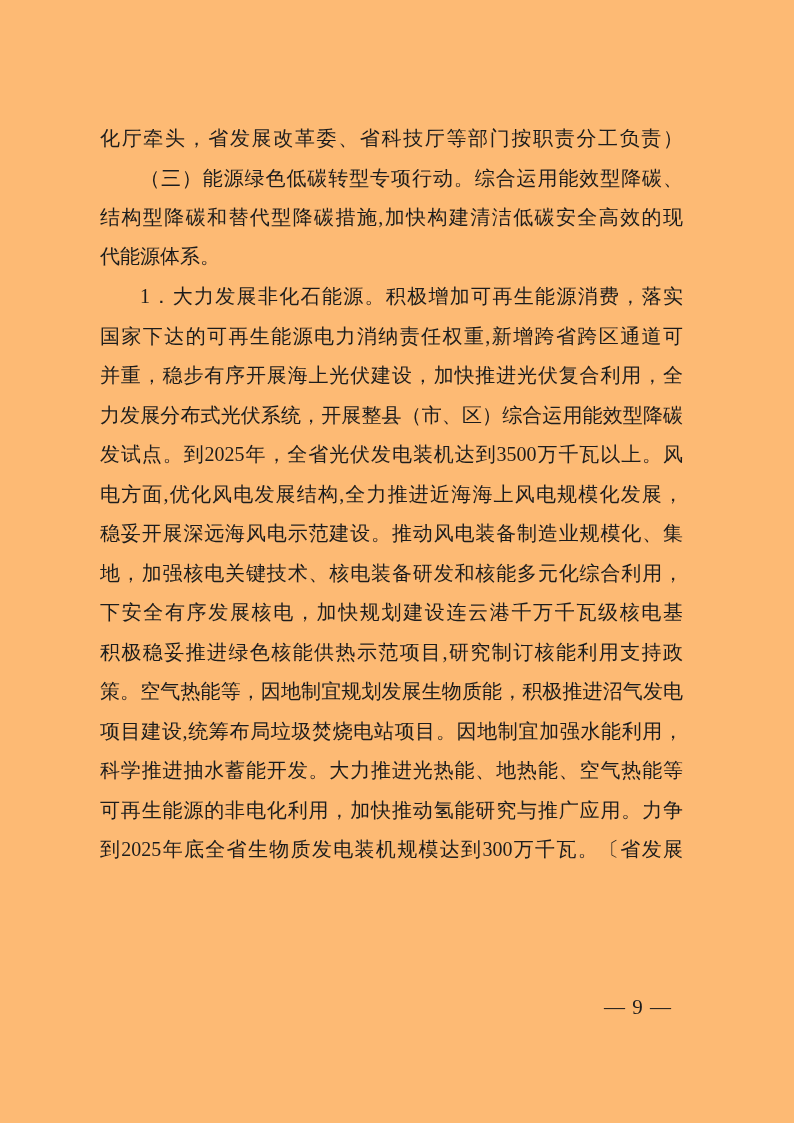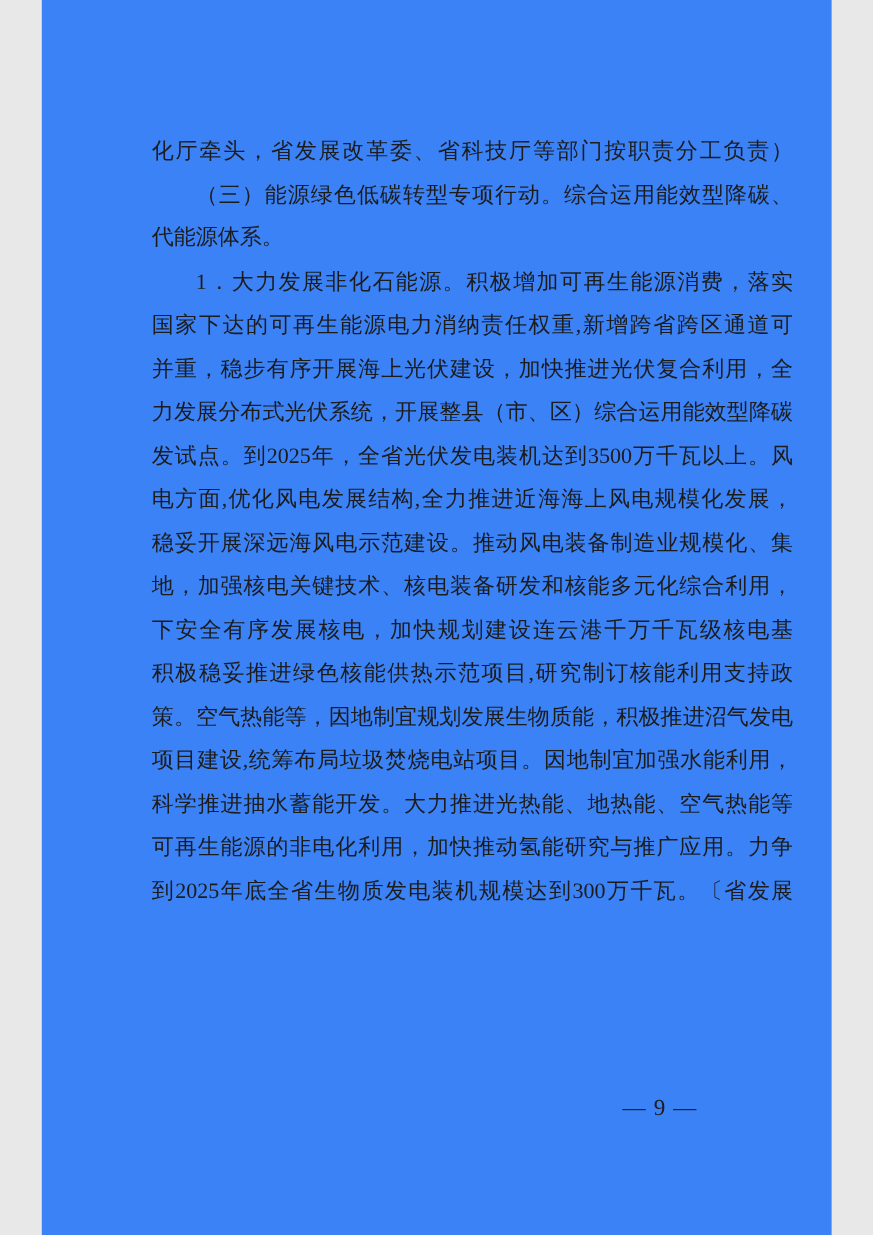--- a/index.html
+++ b/index.html
@@ -1,21 +1,21 @@
 <!DOCTYPE html>
 <html><head>
 <meta charset="utf-8">
 <style>
   html, body { margin: 0; padding: 0; background: #e8e8e8; }
   .page {
     position: relative;
-    width: 718px;
+    width: 794px;
     height: 1123px;
     margin: 0 auto;
-    background: #3b82f6;
+    background: #fdba74;
     font-family: "Liberation Serif", "DejaVu Serif", serif;
     color: #1c1c1c;
     overflow: hidden;
   }
   .text-block {
     position: absolute;
     left: 100px;
     top: 119px;
     width: 583px;
     font-size: 20px;
@@ -39,20 +39,21 @@
     color: #1c1c1c;
   }
 </style>
 </head>
 <body>
 
 <div class="page">
   <main class="text-block">
     <p class="line">化厅牵头，省发展改革委、省科技厅等部门按职责分工负责）</p>
     <p class="line indent">（三）能源绿色低碳转型专项行动。综合运用能效型降碳、</p>
+    <p class="line">结构型降碳和替代型降碳措施,加快构建清洁低碳安全高效的现</p>
     <p class="line flush">代能源体系。</p>
     <p class="line indent">1．大力发展非化石能源。积极增加可再生能源消费，落实</p>
     <p class="line">国家下达的可再生能源电力消纳责任权重,新增跨省跨区通道可</p>
     <p class="line">并重，稳步有序开展海上光伏建设，加快推进光伏复合利用，全</p>
     <p class="line">力发展分布式光伏系统，开展整县（市、区）综合运用能效型降碳</p>
     <p class="line">发试点。到2025年，全省光伏发电装机达到3500万千瓦以上。风</p>
     <p class="line">电方面,优化风电发展结构,全力推进近海海上风电规模化发展，</p>
     <p class="line">稳妥开展深远海风电示范建设。推动风电装备制造业规模化、集</p>
     <p class="line">地，加强核电关键技术、核电装备研发和核能多元化综合利用，</p>
     <p class="line">下安全有序发展核电，加快规划建设连云港千万千瓦级核电基</p>

